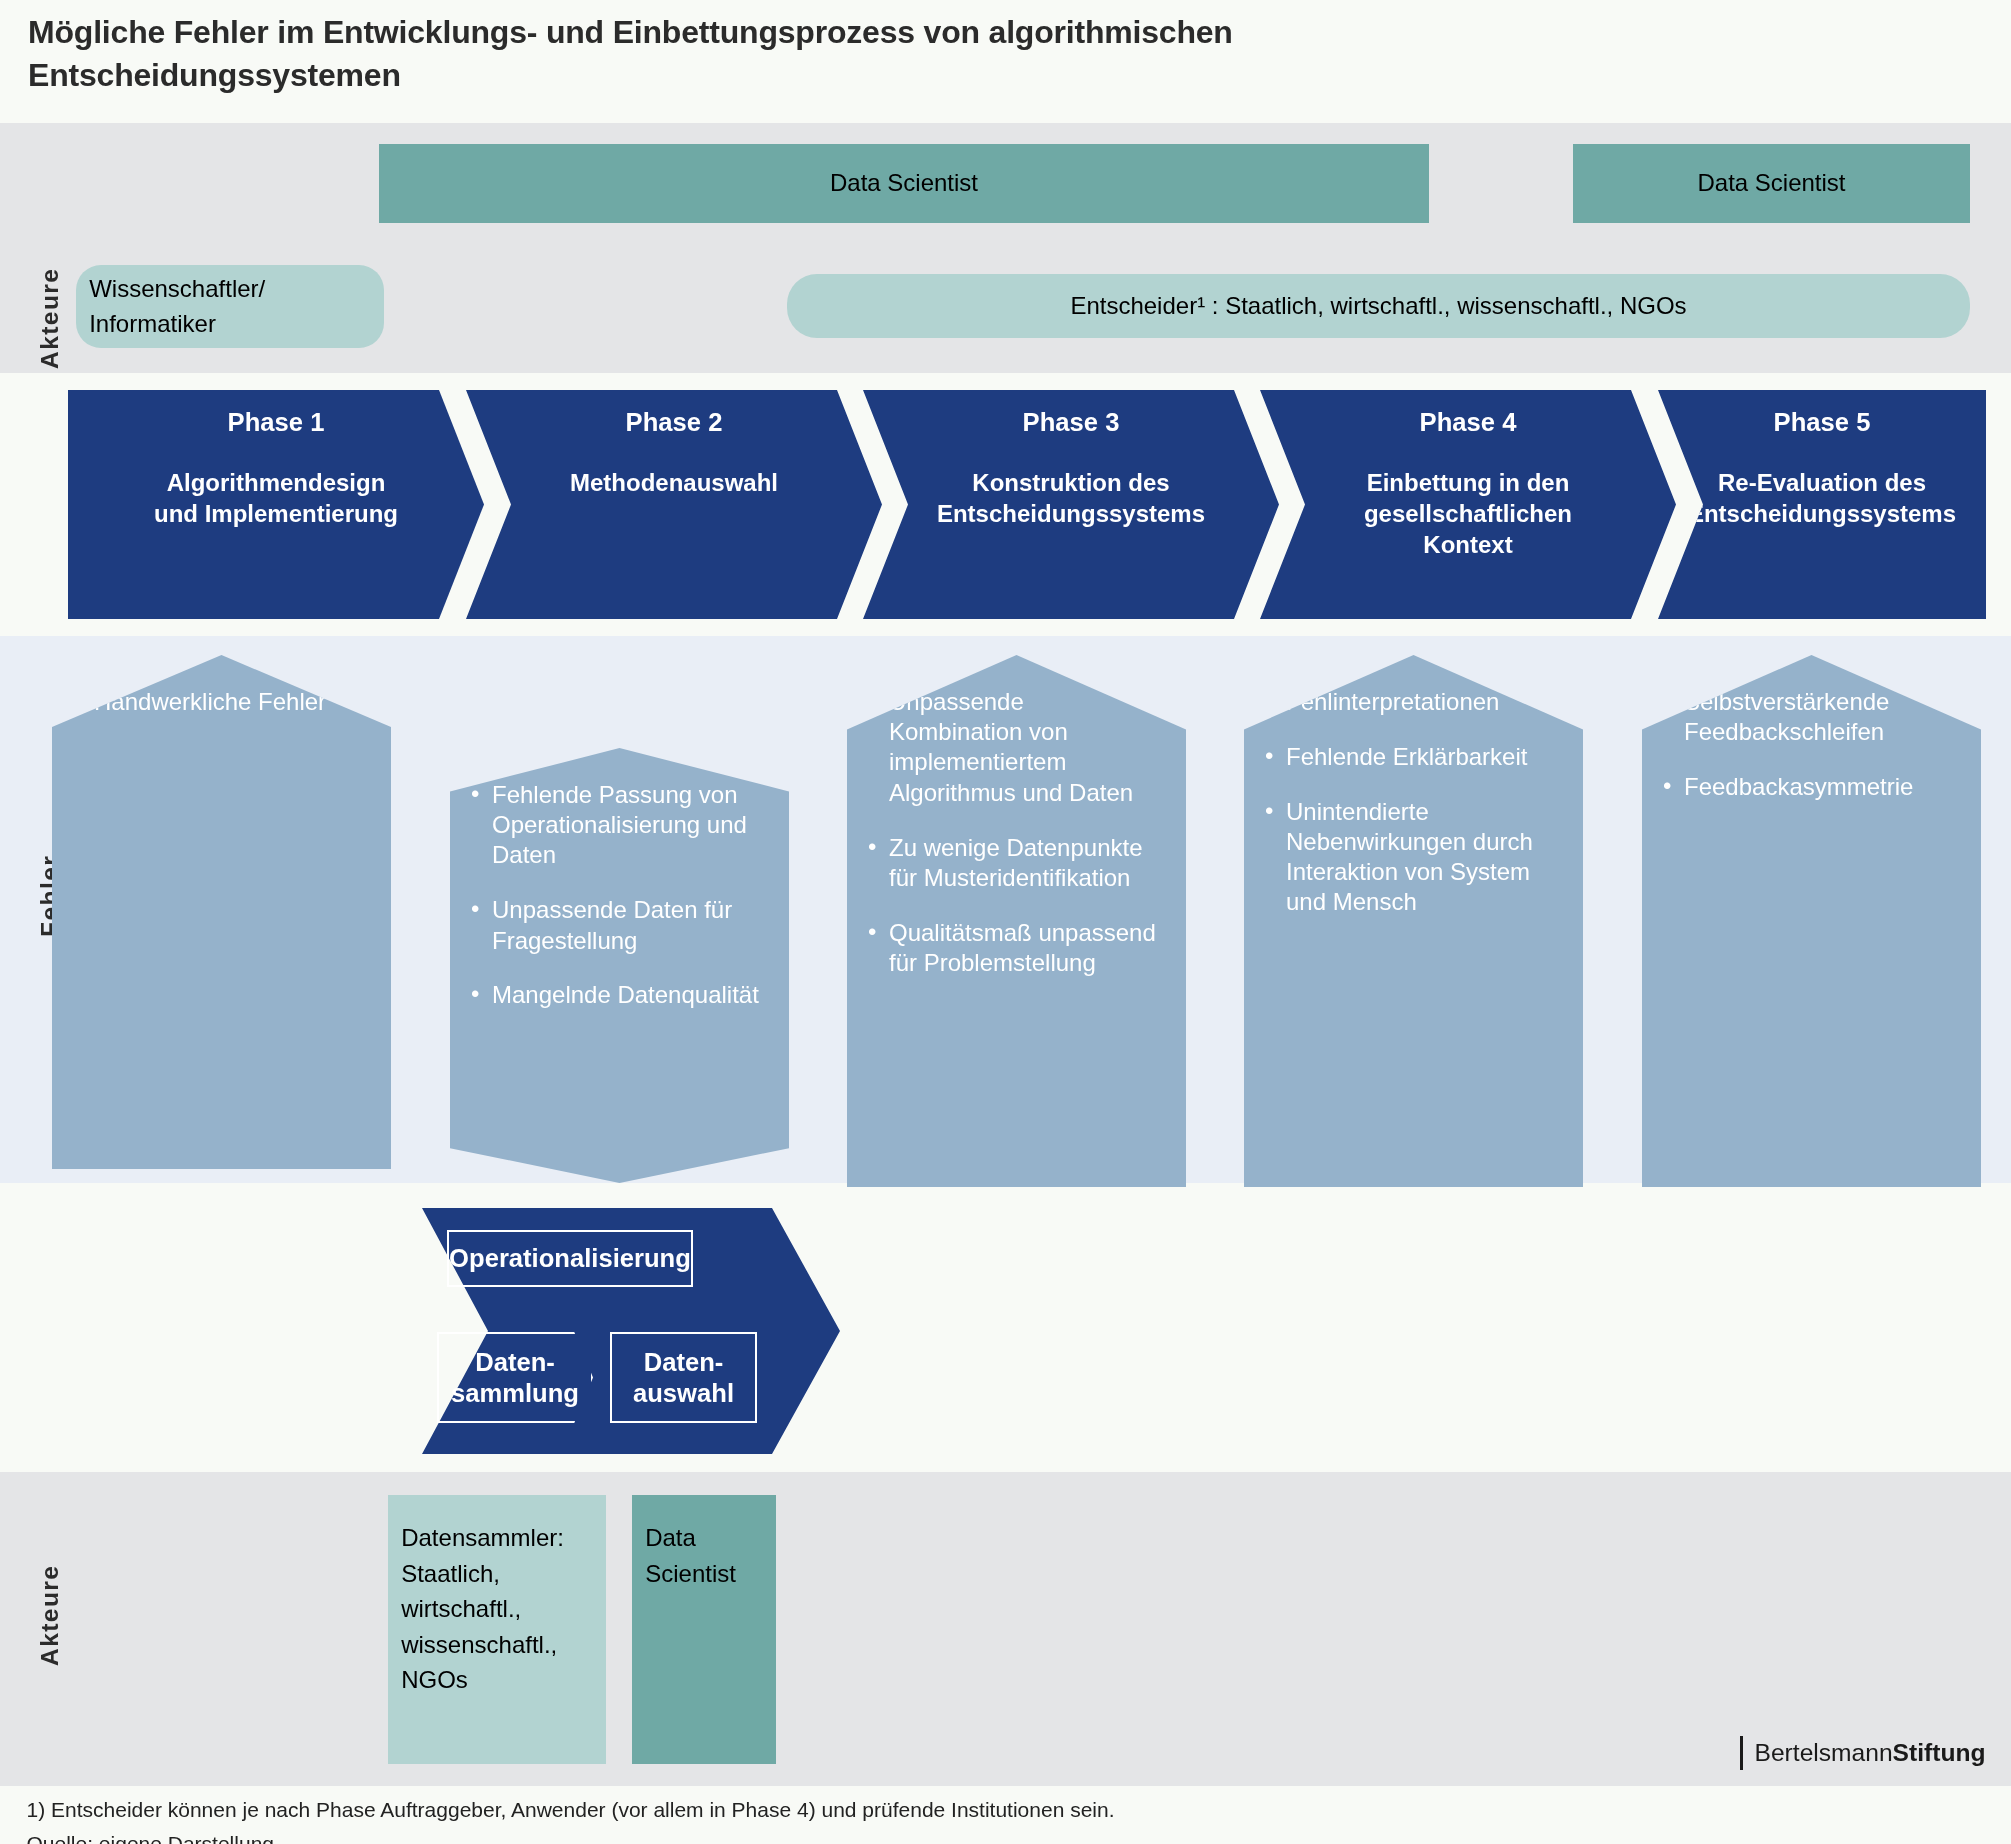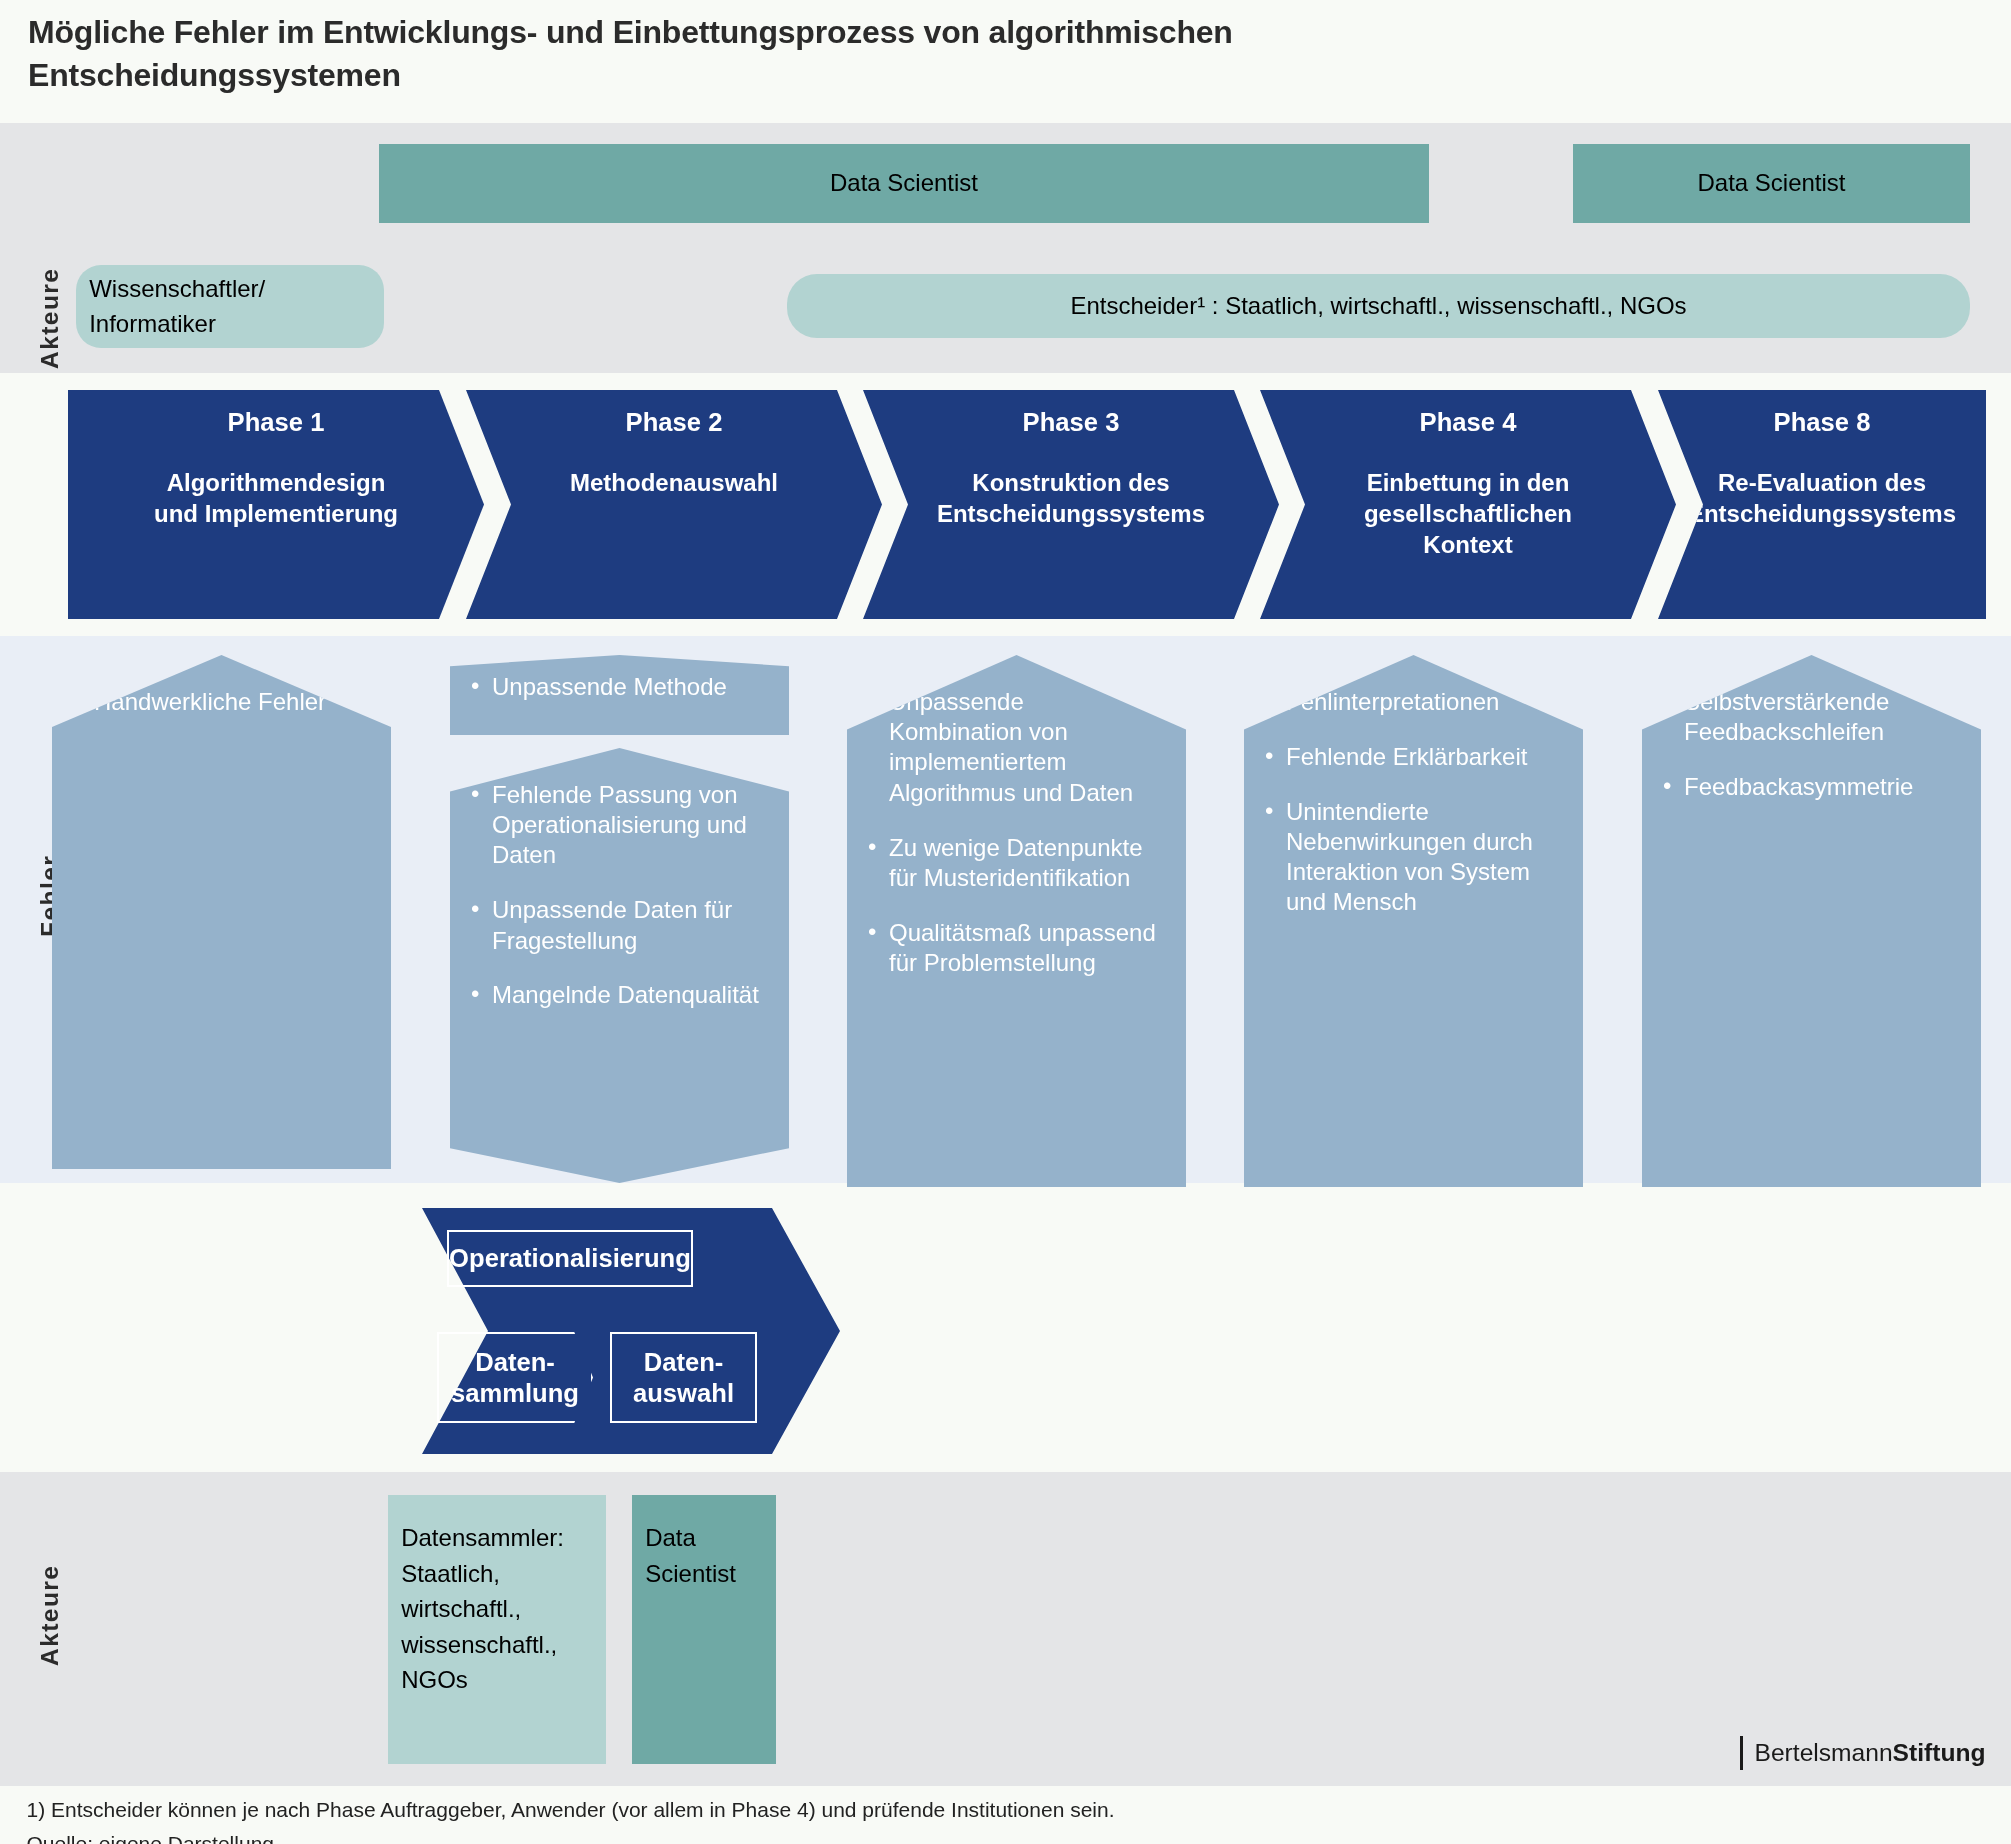--- a/index.html
+++ b/index.html
@@ -197,41 +197,36 @@
     </div>
 
     <div class="chev cm" style="left:1244px; width:416px;">
       <div class="pnum">Phase 4</div>
       <div class="pdesc">Einbettung in den
 gesellschaftlichen
 Kontext</div>
     </div>
 
     <div class="chev c5" style="left:1642px; width:328px;">
-      <div class="pnum">Phase 8</div>
+      <div class="pnum">Phase 5</div>
       <div class="pdesc">Re-Evaluation des
 Entscheidungssystems</div>
     </div>
   </div>
 
   <div class="band-fehler"></div>
 
   <div class="rot-label" style="left:36px; top:937px;">Fehler</div>
 
   <div class="fbox pent-up" style="left:52px; top:655px; width:339px; height:514px;">
     <ul class="inner">
       <li>Handwerkliche Fehler</li>
     </ul>
   </div>
 
-  <div class="fbox pent-up" style="left:450px; top:655px; width:339px; height:80px;">
-    <ul class="inner-tight">
-      <li>Unpassende Methode</li>
-    </ul>
-  </div>
 
   <div class="fbox pent-updown" style="left:450px; top:748px; width:339px; height:435px;">
     <ul class="inner">
       <li>Fehlende Passung von Operationalisierung und Daten</li>
       <li>Unpassende Daten für Fragestellung</li>
       <li>Mangelnde Datenqualität</li>
     </ul>
   </div>
 
   <div class="fbox pent-up" style="left:847px; top:655px; width:339px; height:532px;">

